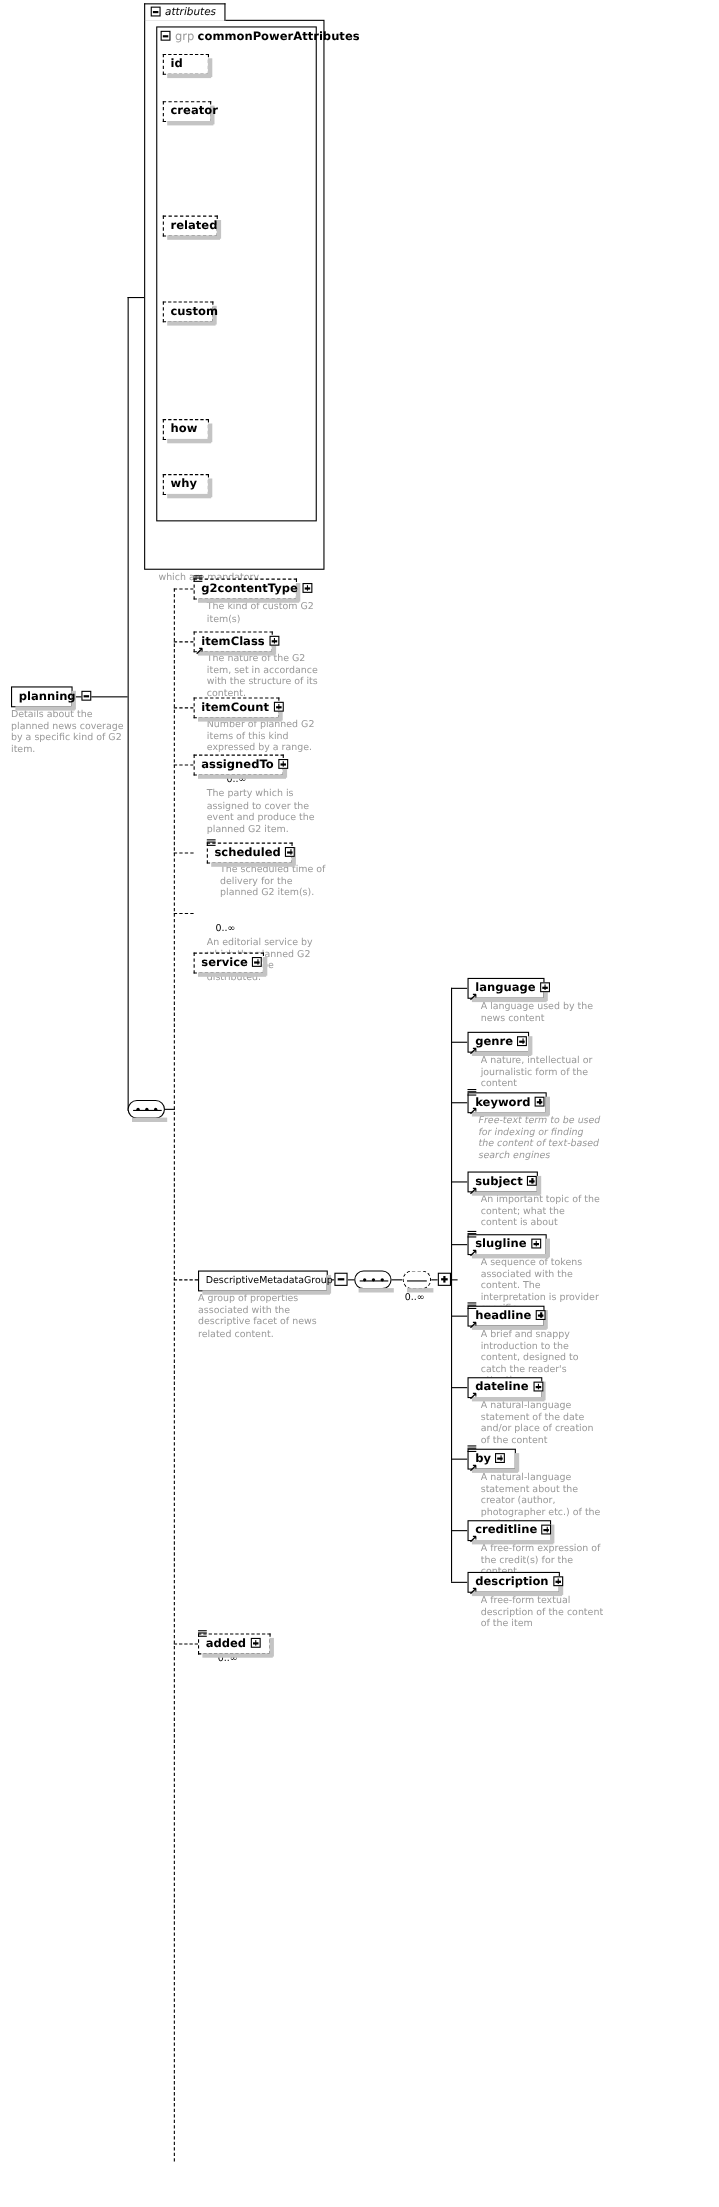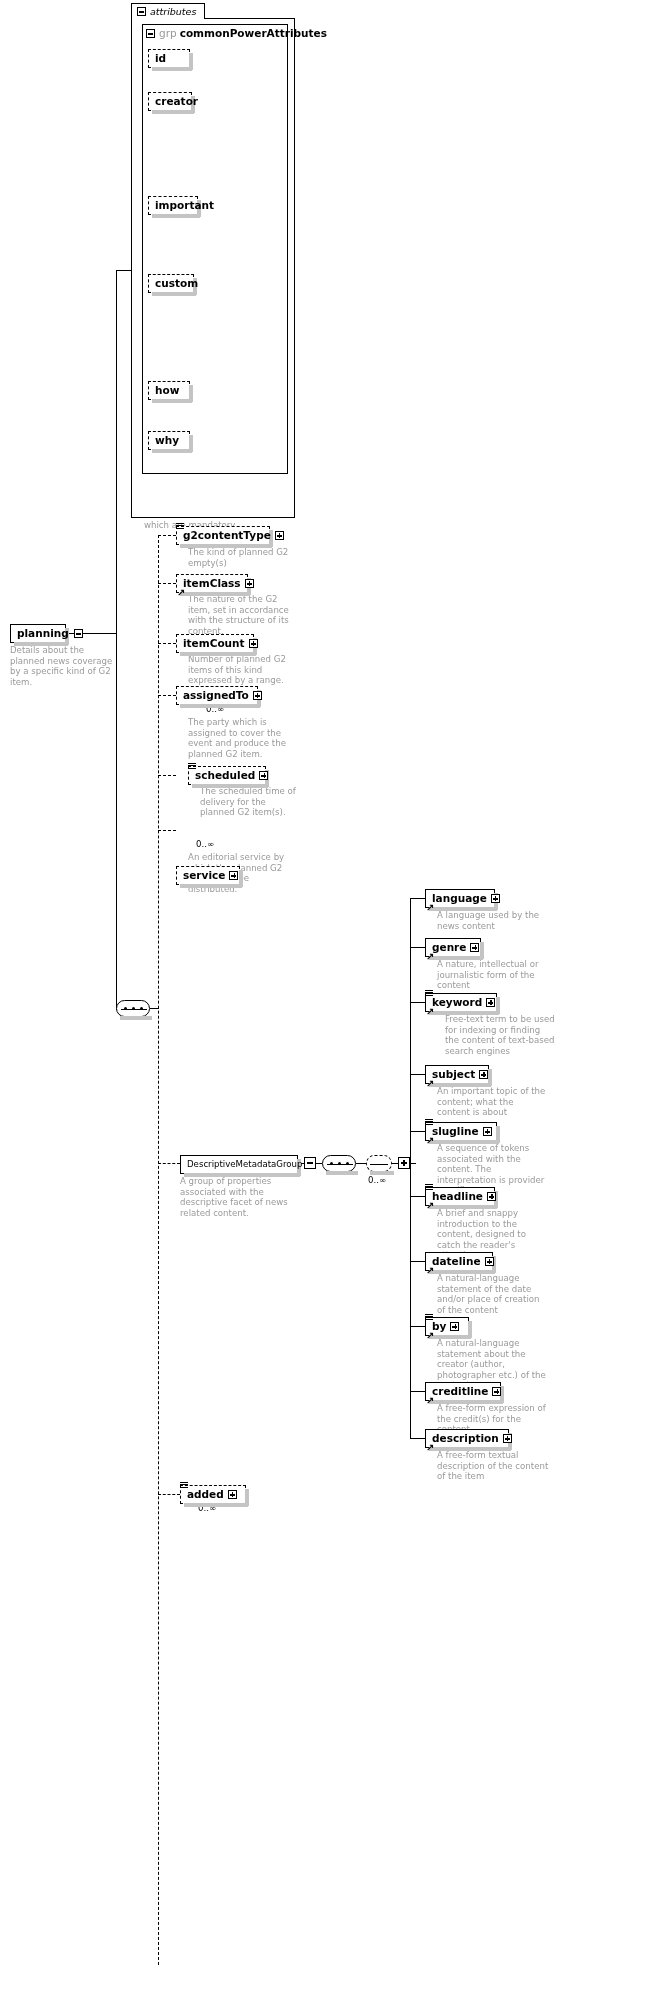--- a/index.html
+++ b/index.html
@@ -189,21 +189,21 @@
     <span>id</span>
   </div>
   <div class="desc" style="left:148px; top:69px; width:128px;">The local identifier of the property.</div>
 
   <div class="node dashed shadow" style="left:148px; top:92px; width:44px;">
     <span>creator</span>
   </div>
   <div class="desc" style="left:148px; top:112px; width:128px;">If the attribute is empty, specifies which entity (person, organisation or system) will edit the property. If the attribute is non-empty, specifies which entity (person, organisation or system) has edited the property.</div>
 
   <div class="node dashed shadow" style="left:148px; top:196px; width:50px;">
-    <span>important</span>
+    <span>related</span>
   </div>
   <div class="desc" style="left:148px; top:216px; width:128px;">The date (and, optionally, the time) when the property was last modified. The initial value is the date (and, optionally, the time) of creation of the property.</div>
 
   <div class="node dashed shadow" style="left:148px; top:274px; width:46px;">
     <span>custom</span>
   </div>
   <div class="desc" style="left:148px; top:294px; width:128px;">If set to true the corresponding property was added to the G2 Item for a specific customer or group of customers only. The default value of this property is false which applies when this attribute is not used with the property.</div>
 
   <div class="node dashed shadow" style="left:148px; top:381px; width:42px;">
     <span>how</span>
@@ -242,21 +242,21 @@
 
   <div class="dln h" style="left:158px; top:535px; width:18px;"></div>
   <div class="node dashed shadow" style="left:176px; top:526px; width:94px;">
     <span class="typemark">
         <i></i>
         <i></i>
         <i></i>
       </span>
     <span>g2contentType</span><span class="plusbox"></span>
   </div>
-  <div class="desc" style="left:188px; top:547px; width:102px;">The kind of planned G2 empty(s)</div>
+  <div class="desc" style="left:188px; top:547px; width:102px;">The kind of custom G2 item(s)</div>
 
   <div class="dln h" style="left:158px; top:583px; width:18px;"></div>
   <div class="node dashed shadow" style="left:176px; top:574px; width:72px;">
     <span class="refarrow">↗</span>
     <span>itemClass</span><span class="plusbox"></span>
   </div>
   <div class="desc" style="left:188px; top:594px; width:102px;">The nature of the G2 item, set in accordance with the structure of its content.</div>
 
   <div class="dln h" style="left:158px; top:643px; width:18px;"></div>
   <div class="node dashed shadow" style="left:176px; top:634px; width:78px;">
@@ -338,21 +338,21 @@
   <div class="ln h" style="left:410px; top:1002px; width:15px;"></div>
   <div class="node shadow" style="left:425px; top:993px; width:72px;">
     <span class="typemark">
         <i></i>
         <i></i>
         <i></i>
       </span>
     <span class="refarrow">↗</span>
     <span>keyword</span><span class="plusbox"></span>
   </div>
-  <div class="desc" style="left:445px; top:1014px; width:112px;">Free-text term to be used for indexing or finding the content of text-based search engines</div>
+  <div class="desc" style="left:435px; top:1014px; width:112px;font-style:italic;">Free-text term to be used for indexing or finding the content of text-based search engines</div>
 
   <div class="ln h" style="left:410px; top:1074px; width:15px;"></div>
   <div class="node shadow" style="left:425px; top:1065px; width:64px;">
     <span class="refarrow">↗</span>
     <span>subject</span><span class="plusbox"></span>
   </div>
   <div class="desc" style="left:437px; top:1086px; width:110px;">An important topic of the content; what the content is about</div>
 
   <div class="ln h" style="left:410px; top:1131px; width:15px;"></div>
   <div class="node shadow" style="left:425px; top:1122px; width:72px;">

